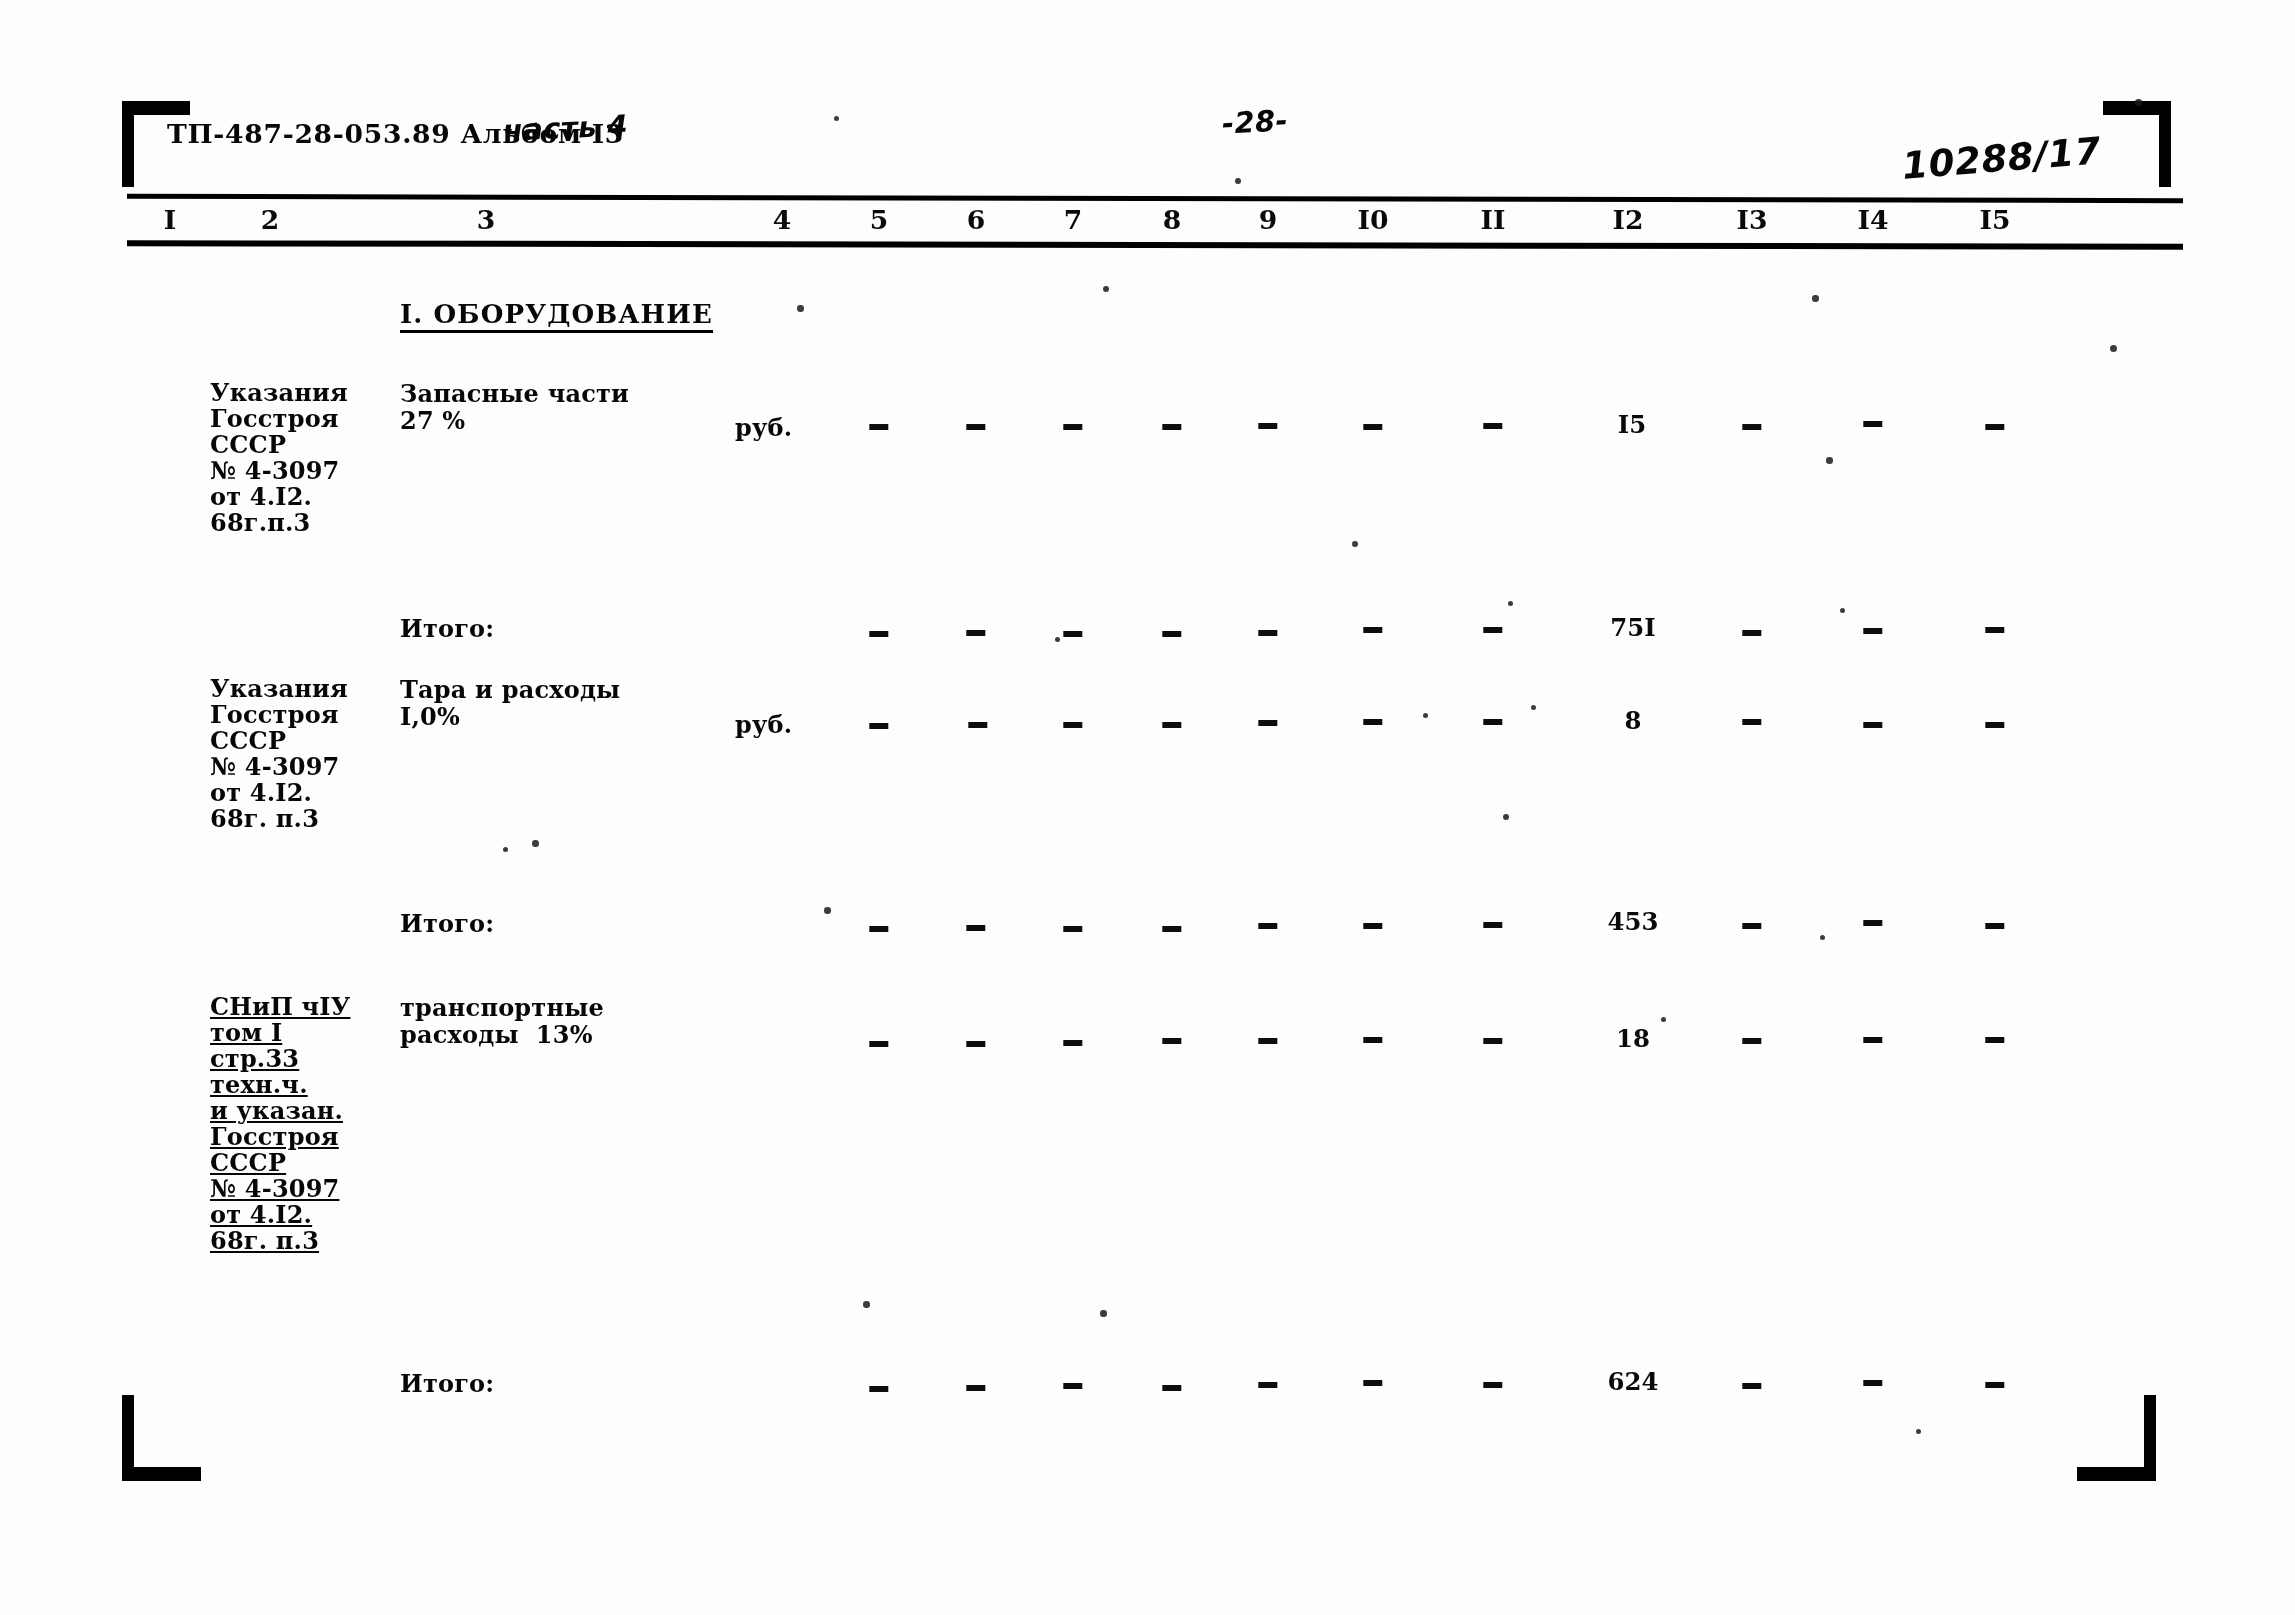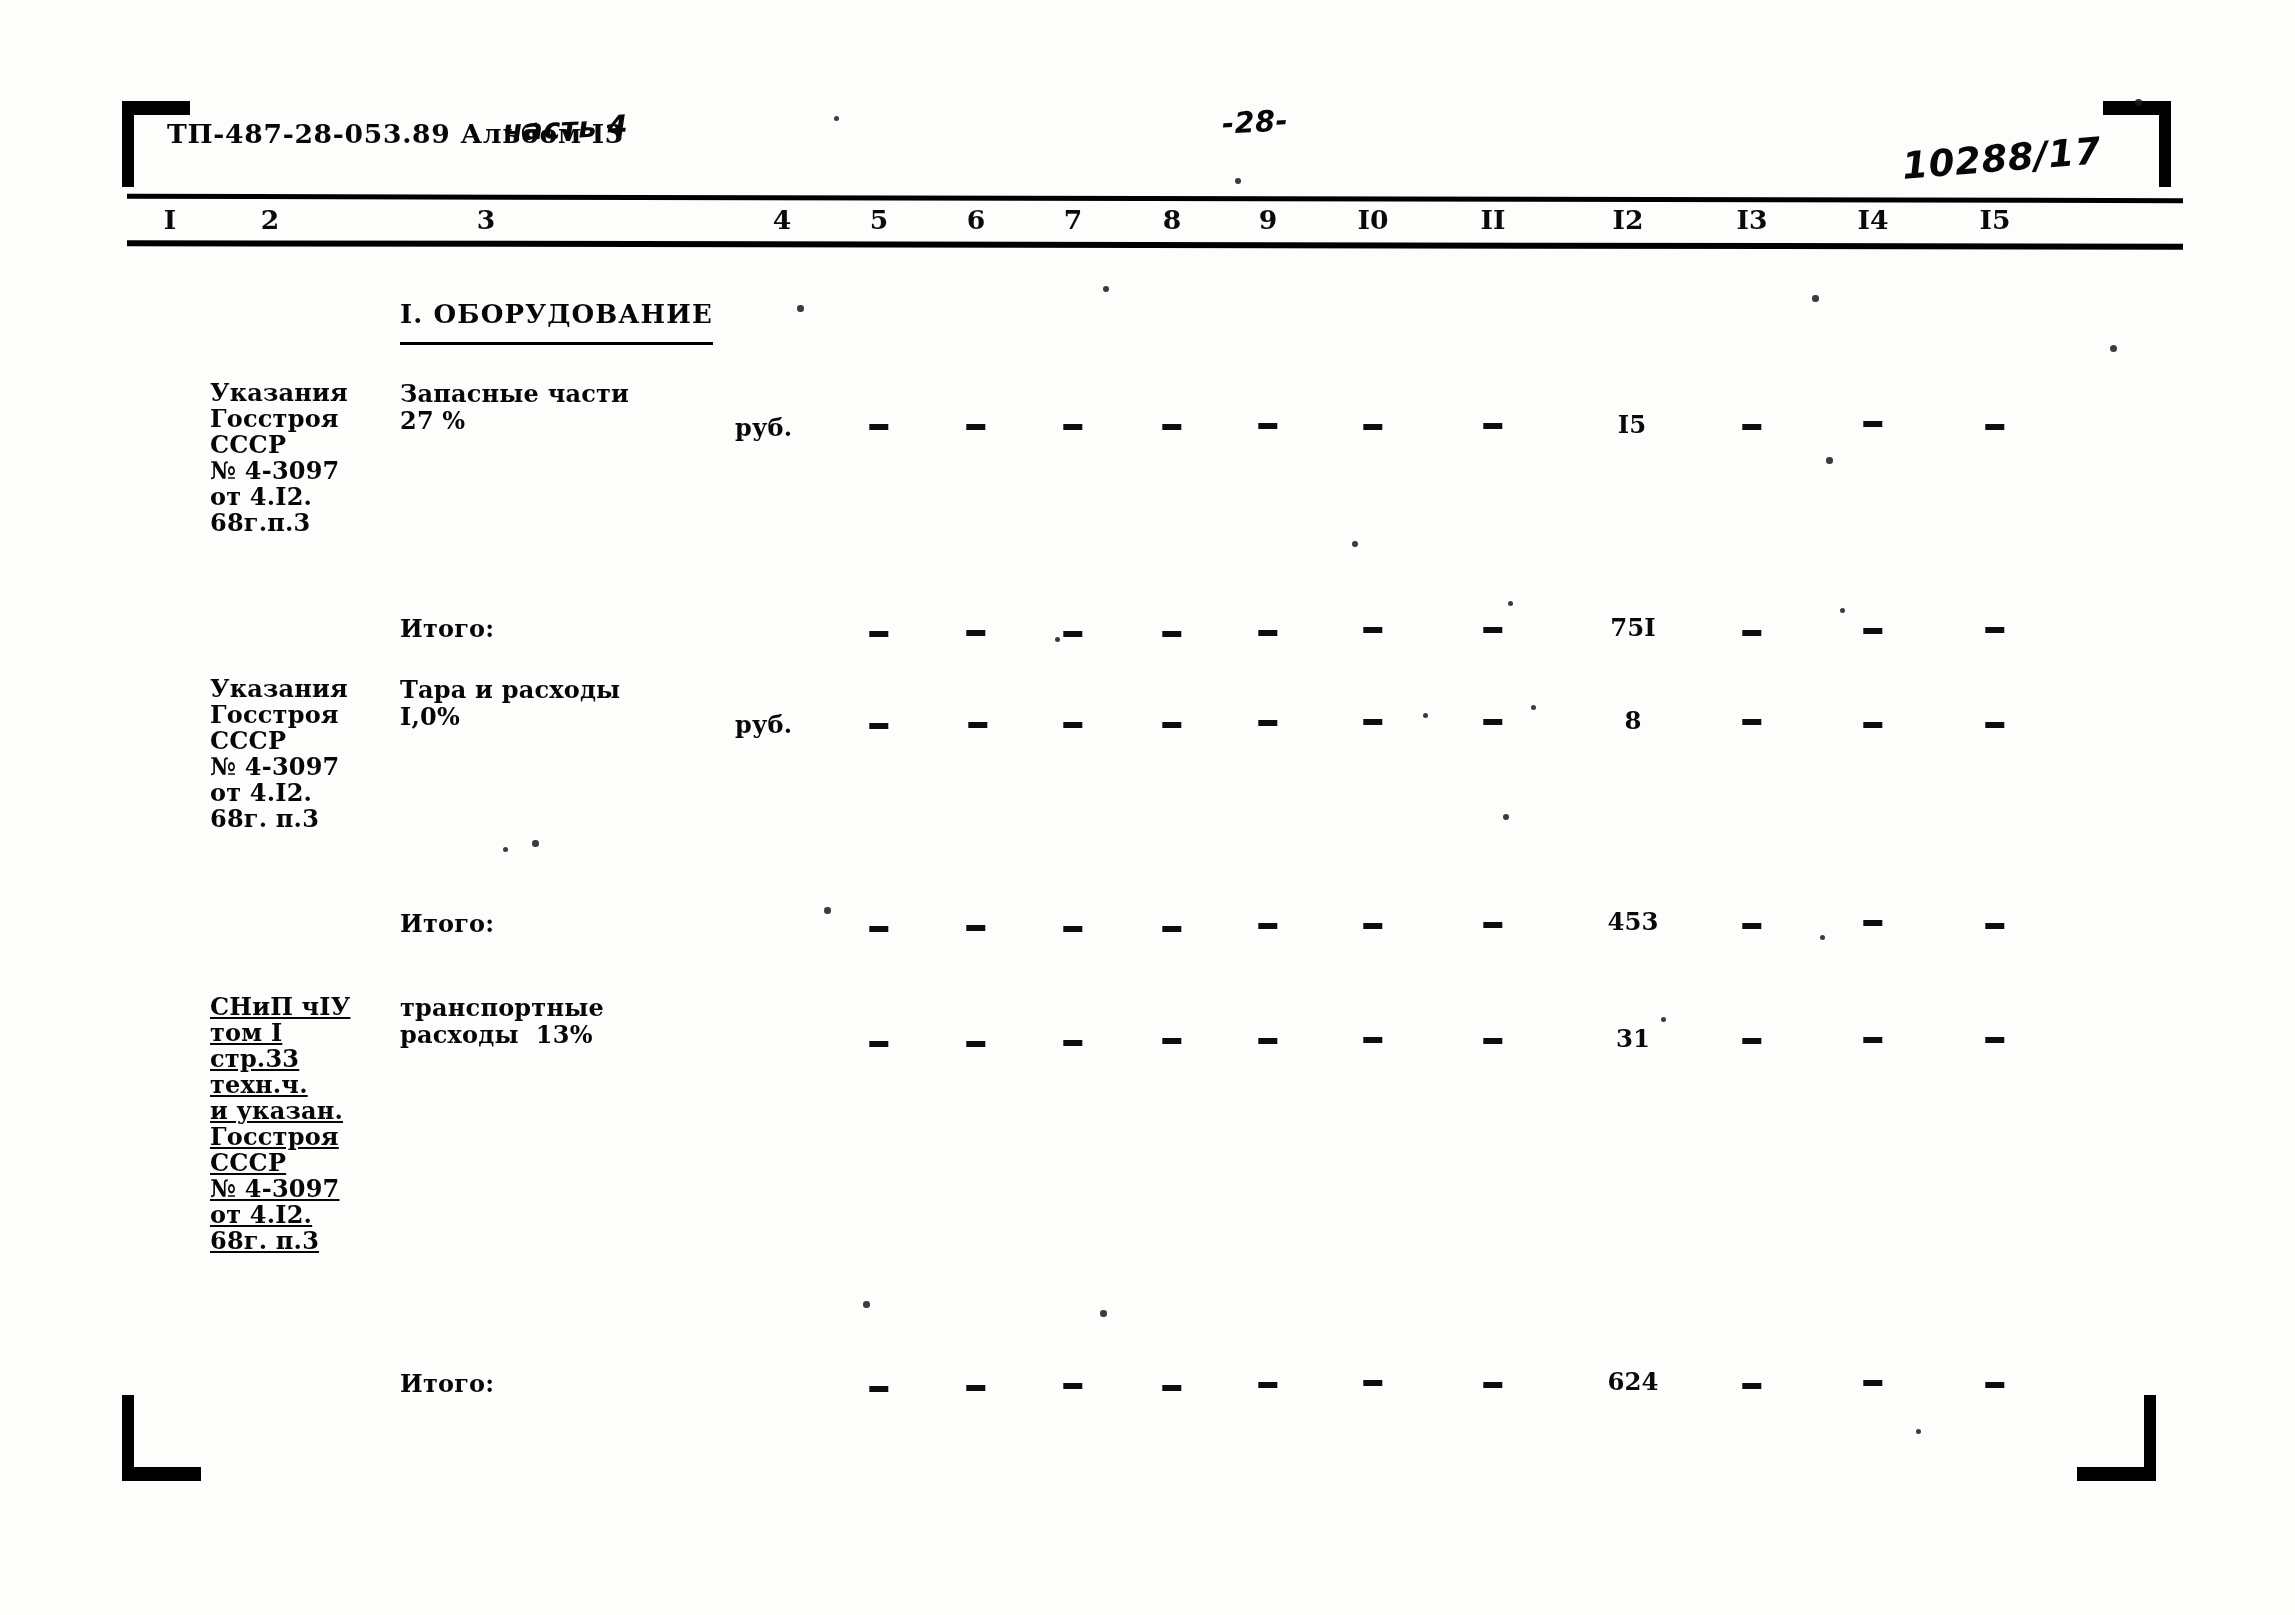--- a/index.html
+++ b/index.html
@@ -115,21 +115,21 @@
 
   
   #section-title {
     left: 400px;
     top: 301px;
     font-size: 26px;
     letter-spacing: 1.1px;
   }
   #section-title .ttl {
     border-bottom: 3.6px solid #000;
-    padding-bottom: 13px;
+    padding-bottom: 1px;
   }
 
   .ref-block {
     position: absolute;
     left: 210px;
     font-size: 24px;
     line-height: 26px;
     letter-spacing: 0.2px;
   }
   .name-block {
@@ -287,21 +287,21 @@
   <div class="tw name-block" style="top:994px;">транспортные
 расходы  13%</div>
 
   <div class="dash" style="left:879px; top:1041px;"></div>
   <div class="dash" style="left:976px; top:1041px;"></div>
   <div class="dash" style="left:1073px; top:1040px;"></div>
   <div class="dash" style="left:1172px; top:1038px;"></div>
   <div class="dash" style="left:1268px; top:1038px;"></div>
   <div class="dash" style="left:1373px; top:1037px;"></div>
   <div class="dash" style="left:1493px; top:1038px;"></div>
-  <div class="cellval" style="left:1633px; top:1024px;">31</div>
+  <div class="cellval" style="left:1633px; top:1024px;">18</div>
   <div class="dash" style="left:1752px; top:1038px;"></div>
   <div class="dash" style="left:1873px; top:1037px;"></div>
   <div class="dash" style="left:1995px; top:1037px;"></div>
 
   <div class="tw total-label" style="top:1372px;">Итого:</div>
   <div class="dash" style="left:879px; top:1386px;"></div>
   <div class="dash" style="left:976px; top:1385px;"></div>
   <div class="dash" style="left:1073px; top:1383px;"></div>
   <div class="dash" style="left:1172px; top:1385px;"></div>
   <div class="dash" style="left:1268px; top:1382px;"></div>

